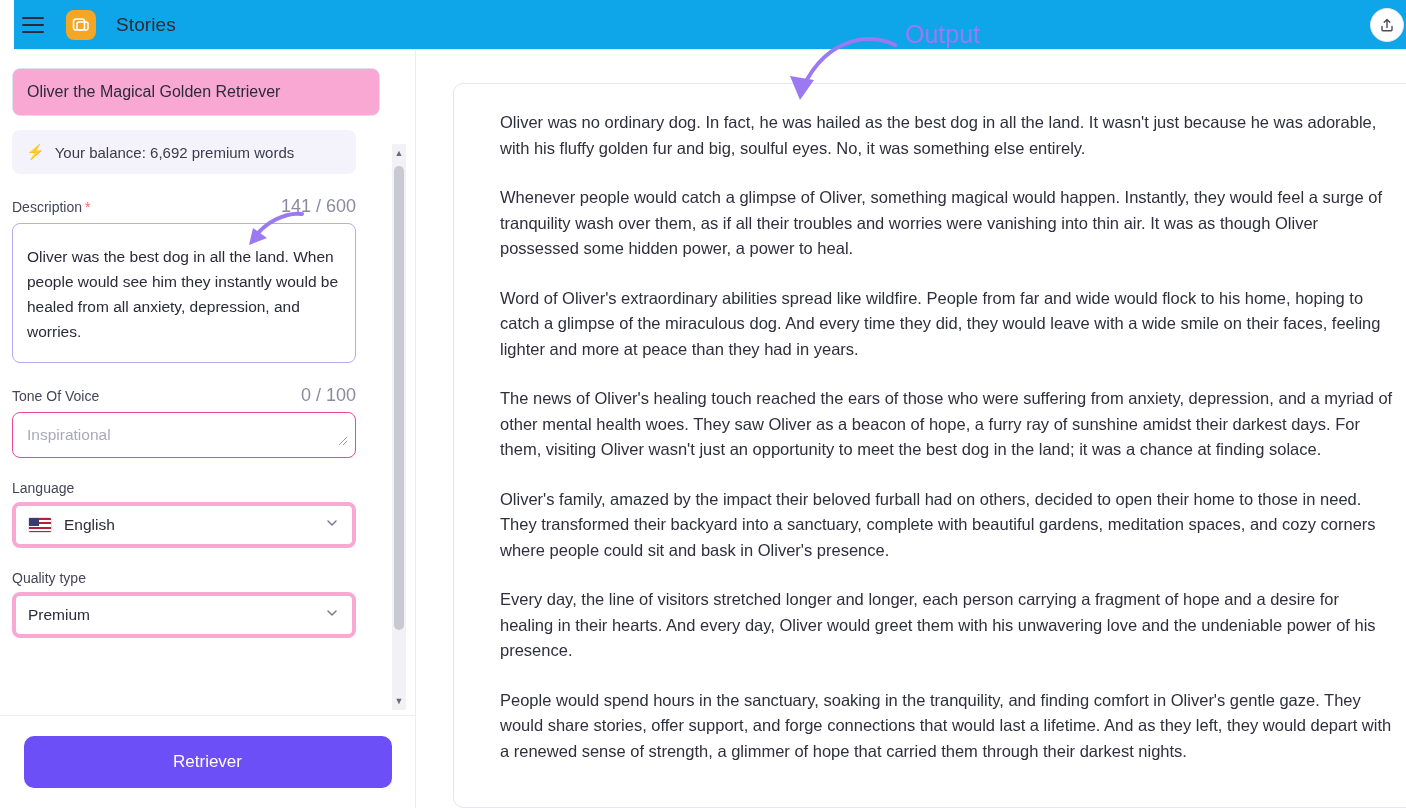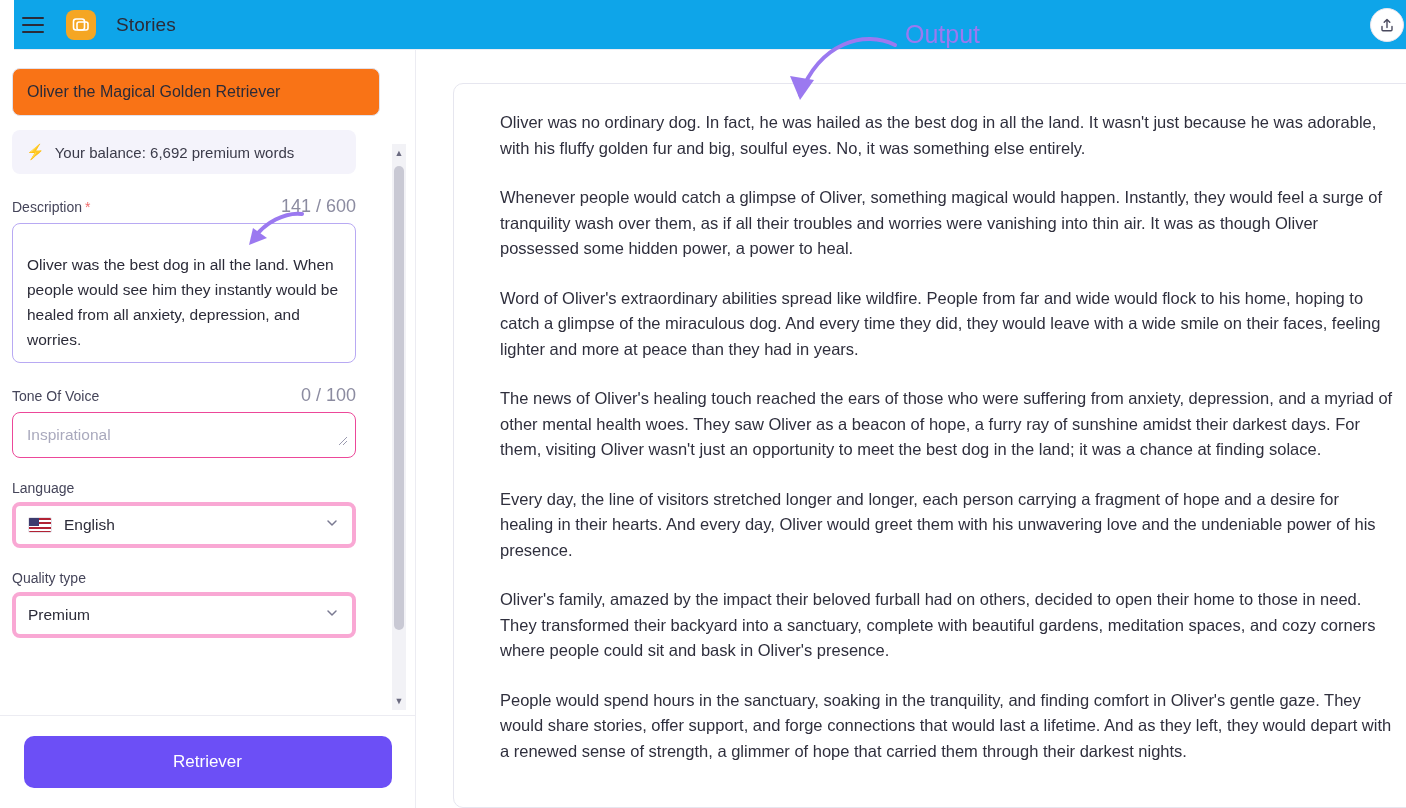--- a/index.html
+++ b/index.html
@@ -54,21 +54,21 @@
   }
   .sidebar-scroll {
     position: absolute; top: 0; left: 0; width: 416px; height: 665px;
     padding: 18px 24px 0 8px;
   }
 
   .title-input {
     width: 368px; height: 48px;
     border: 1px solid #e1e1ec; border-radius: 8px;
     padding: 0 14px; font-size: 16px; color: #2b2b38;
-    outline: none; background: #f97316;
+    outline: none; background: #f9a8d4;
     margin-left: 4px;
   }
 
   .balance {
     margin: 14px 0 0 4px; width: 344px; height: 44px;
     background: #f4f3fb; border-radius: 8px;
     display: flex; align-items: center; padding: 0 14px;
     font-size: 15px; color: #3b3b4a;
   }
   .balance .bolt { color: #5b4ae0; margin-right: 10px; font-size: 15px; }
@@ -79,21 +79,21 @@
   }
   .field-label { font-size: 14px; color: #45455a; }
   .req { color: #f06a6a; margin-left: 3px; }
   .counter { font-size: 18px; color: #8b8ba0; }
 
   .desc-box {
     position: relative;
     width: 344px; height: 140px; margin-left: 4px;
     border: 1px solid #b8a9f3; border-radius: 8px;
     background: #fff;
-    padding: 28px 14px;
+    padding: 20px 14px;
     font-size: 15.5px; line-height: 25px; color: #2b2b38;
     white-space: pre-wrap;
     overflow: hidden;
   }
   .resize-grip {
     position: absolute; right: 3px; bottom: 3px; width: 12px; height: 12px;
   }
 
   .tone-input {
     width: 344px; height: 46px; margin-left: 4px;
@@ -270,22 +270,22 @@
     <button class="regen-btn">Retriever</button>
   </div>
 </div>
 
 <div class="output-pane">
   <div class="output-card">
     <p>Oliver was no ordinary dog. In fact, he was hailed as the best dog in all the land. It wasn't just because he was adorable, with his fluffy golden fur and big, soulful eyes. No, it was something else entirely.</p>
     <p>Whenever people would catch a glimpse of Oliver, something magical would happen. Instantly, they would feel a surge of tranquility wash over them, as if all their troubles and worries were vanishing into thin air. It was as though Oliver possessed some hidden power, a power to heal.</p>
     <p>Word of Oliver's extraordinary abilities spread like wildfire. People from far and wide would flock to his home, hoping to catch a glimpse of the miraculous dog. And every time they did, they would leave with a wide smile on their faces, feeling lighter and more at peace than they had in years.</p>
     <p>The news of Oliver's healing touch reached the ears of those who were suffering from anxiety, depression, and a myriad of other mental health woes. They saw Oliver as a beacon of hope, a furry ray of sunshine amidst their darkest days. For them, visiting Oliver wasn't just an opportunity to meet the best dog in the land; it was a chance at finding solace.</p>
+    <p>Oliver's family, amazed by the impact their beloved furball had on others, decided to open their home to those in need. They transformed their backyard into a sanctuary, complete with beautiful gardens, meditation spaces, and cozy corners where people could sit and bask in Oliver's presence.</p>
     <p>Every day, the line of visitors stretched longer and longer, each person carrying a fragment of hope and a desire for healing in their hearts. And every day, Oliver would greet them with his unwavering love and the undeniable power of his presence.</p>
-    <p>Oliver's family, amazed by the impact their beloved furball had on others, decided to open their home to those in need. They transformed their backyard into a sanctuary, complete with beautiful gardens, meditation spaces, and cozy corners where people could sit and bask in Oliver's presence.</p>
     <p>People would spend hours in the sanctuary, soaking in the tranquility, and finding comfort in Oliver's gentle gaze. They would share stories, offer support, and forge connections that would last a lifetime. And as they left, they would depart with a renewed sense of strength, a glimmer of hope that carried them through their darkest nights.</p>
   </div>
 </div>
 
 <svg class="annot-svg" width="1406" height="808">
 
   <path d="M895 45 C 865 30, 820 42, 800 95" fill="none" stroke="#9b79f0" stroke-width="4" stroke-linecap="round"></path>
   <path d="M800 100 L 790 76 L 814 80 Z" fill="#9b79f0"></path>
 
   <path d="M302 214 C 286 212, 264 222, 253 240" fill="none" stroke="#9b79f0" stroke-width="4" stroke-linecap="round"></path>

